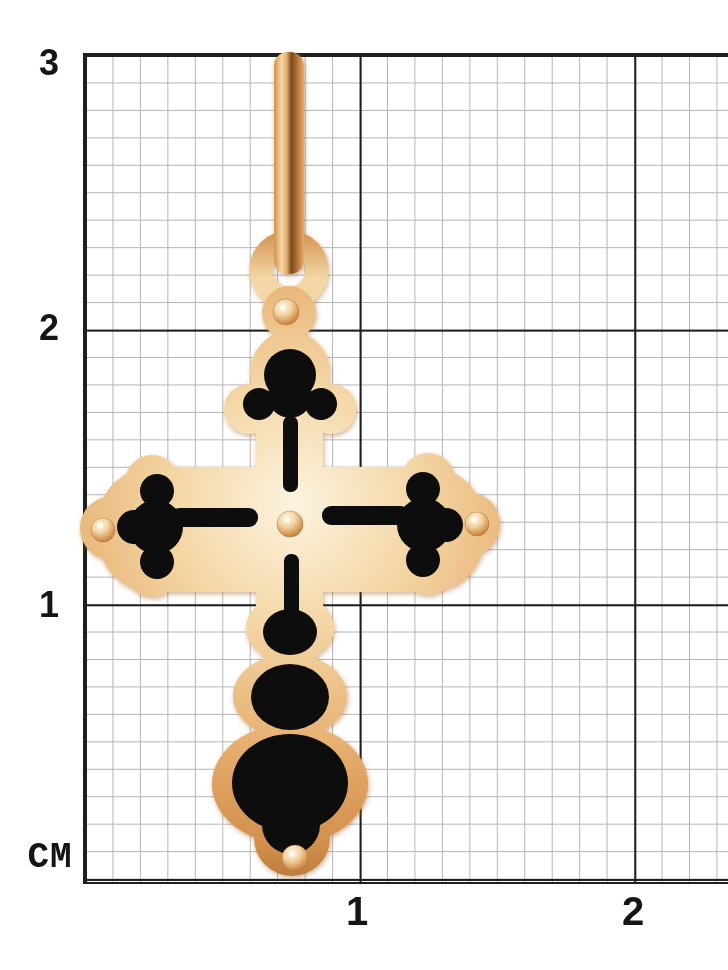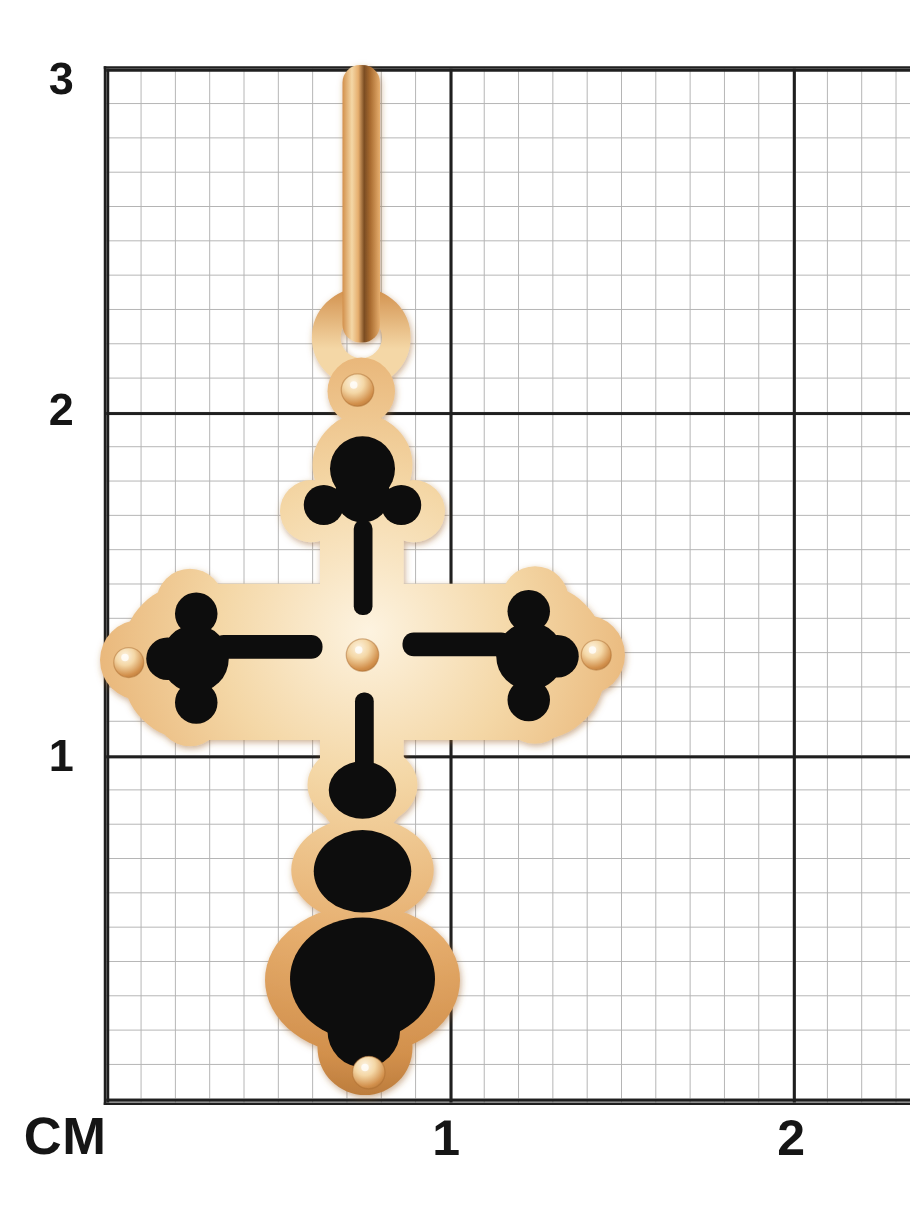--- a/index.html
+++ b/index.html
@@ -26,21 +26,21 @@
       27.467px 27.467px;
   }
   .axis-label {
     position:absolute; color:#151515; font-weight:bold;
     transform:translateY(-50%); text-align:center; line-height:1;
   }
   .ylab { left:29px; width:40px; font-size:36px; }
   .y3 { top:63px; } .y2 { top:328px; } .y1 { top:605px; }
   .xlab { font-size:40px; top:911px; width:44px; }
   .x1 { left:335px; } .x2 { left:611px; }
-  .unit { left:19px; width:62px; top:909px; font-size:42px; letter-spacing:1px; }
+  .unit { left:19px; width:62px; top:858px; font-size:36px; letter-spacing:1px;font-family:Liberation Mono, monospace; }
 
   
   .pendant-svg { position:absolute; left:0; top:0; }
   .gold   { fill:url(#goldBody); }
   .enamel { fill:var(--enamel-black,#0e0b08); }
   .rivet  { fill:url(#rivetGrad); stroke:var(--gold-dark,#a96b2f); stroke-opacity:.45; stroke-width:1; }
   .spec   { fill:#ffffff; opacity:.75; }
 
   .gb0 { stop-color:var(--gold-highlight,#fdf3e0); }
   .gb1 { stop-color:var(--gold-light,#f4d7a6); }

